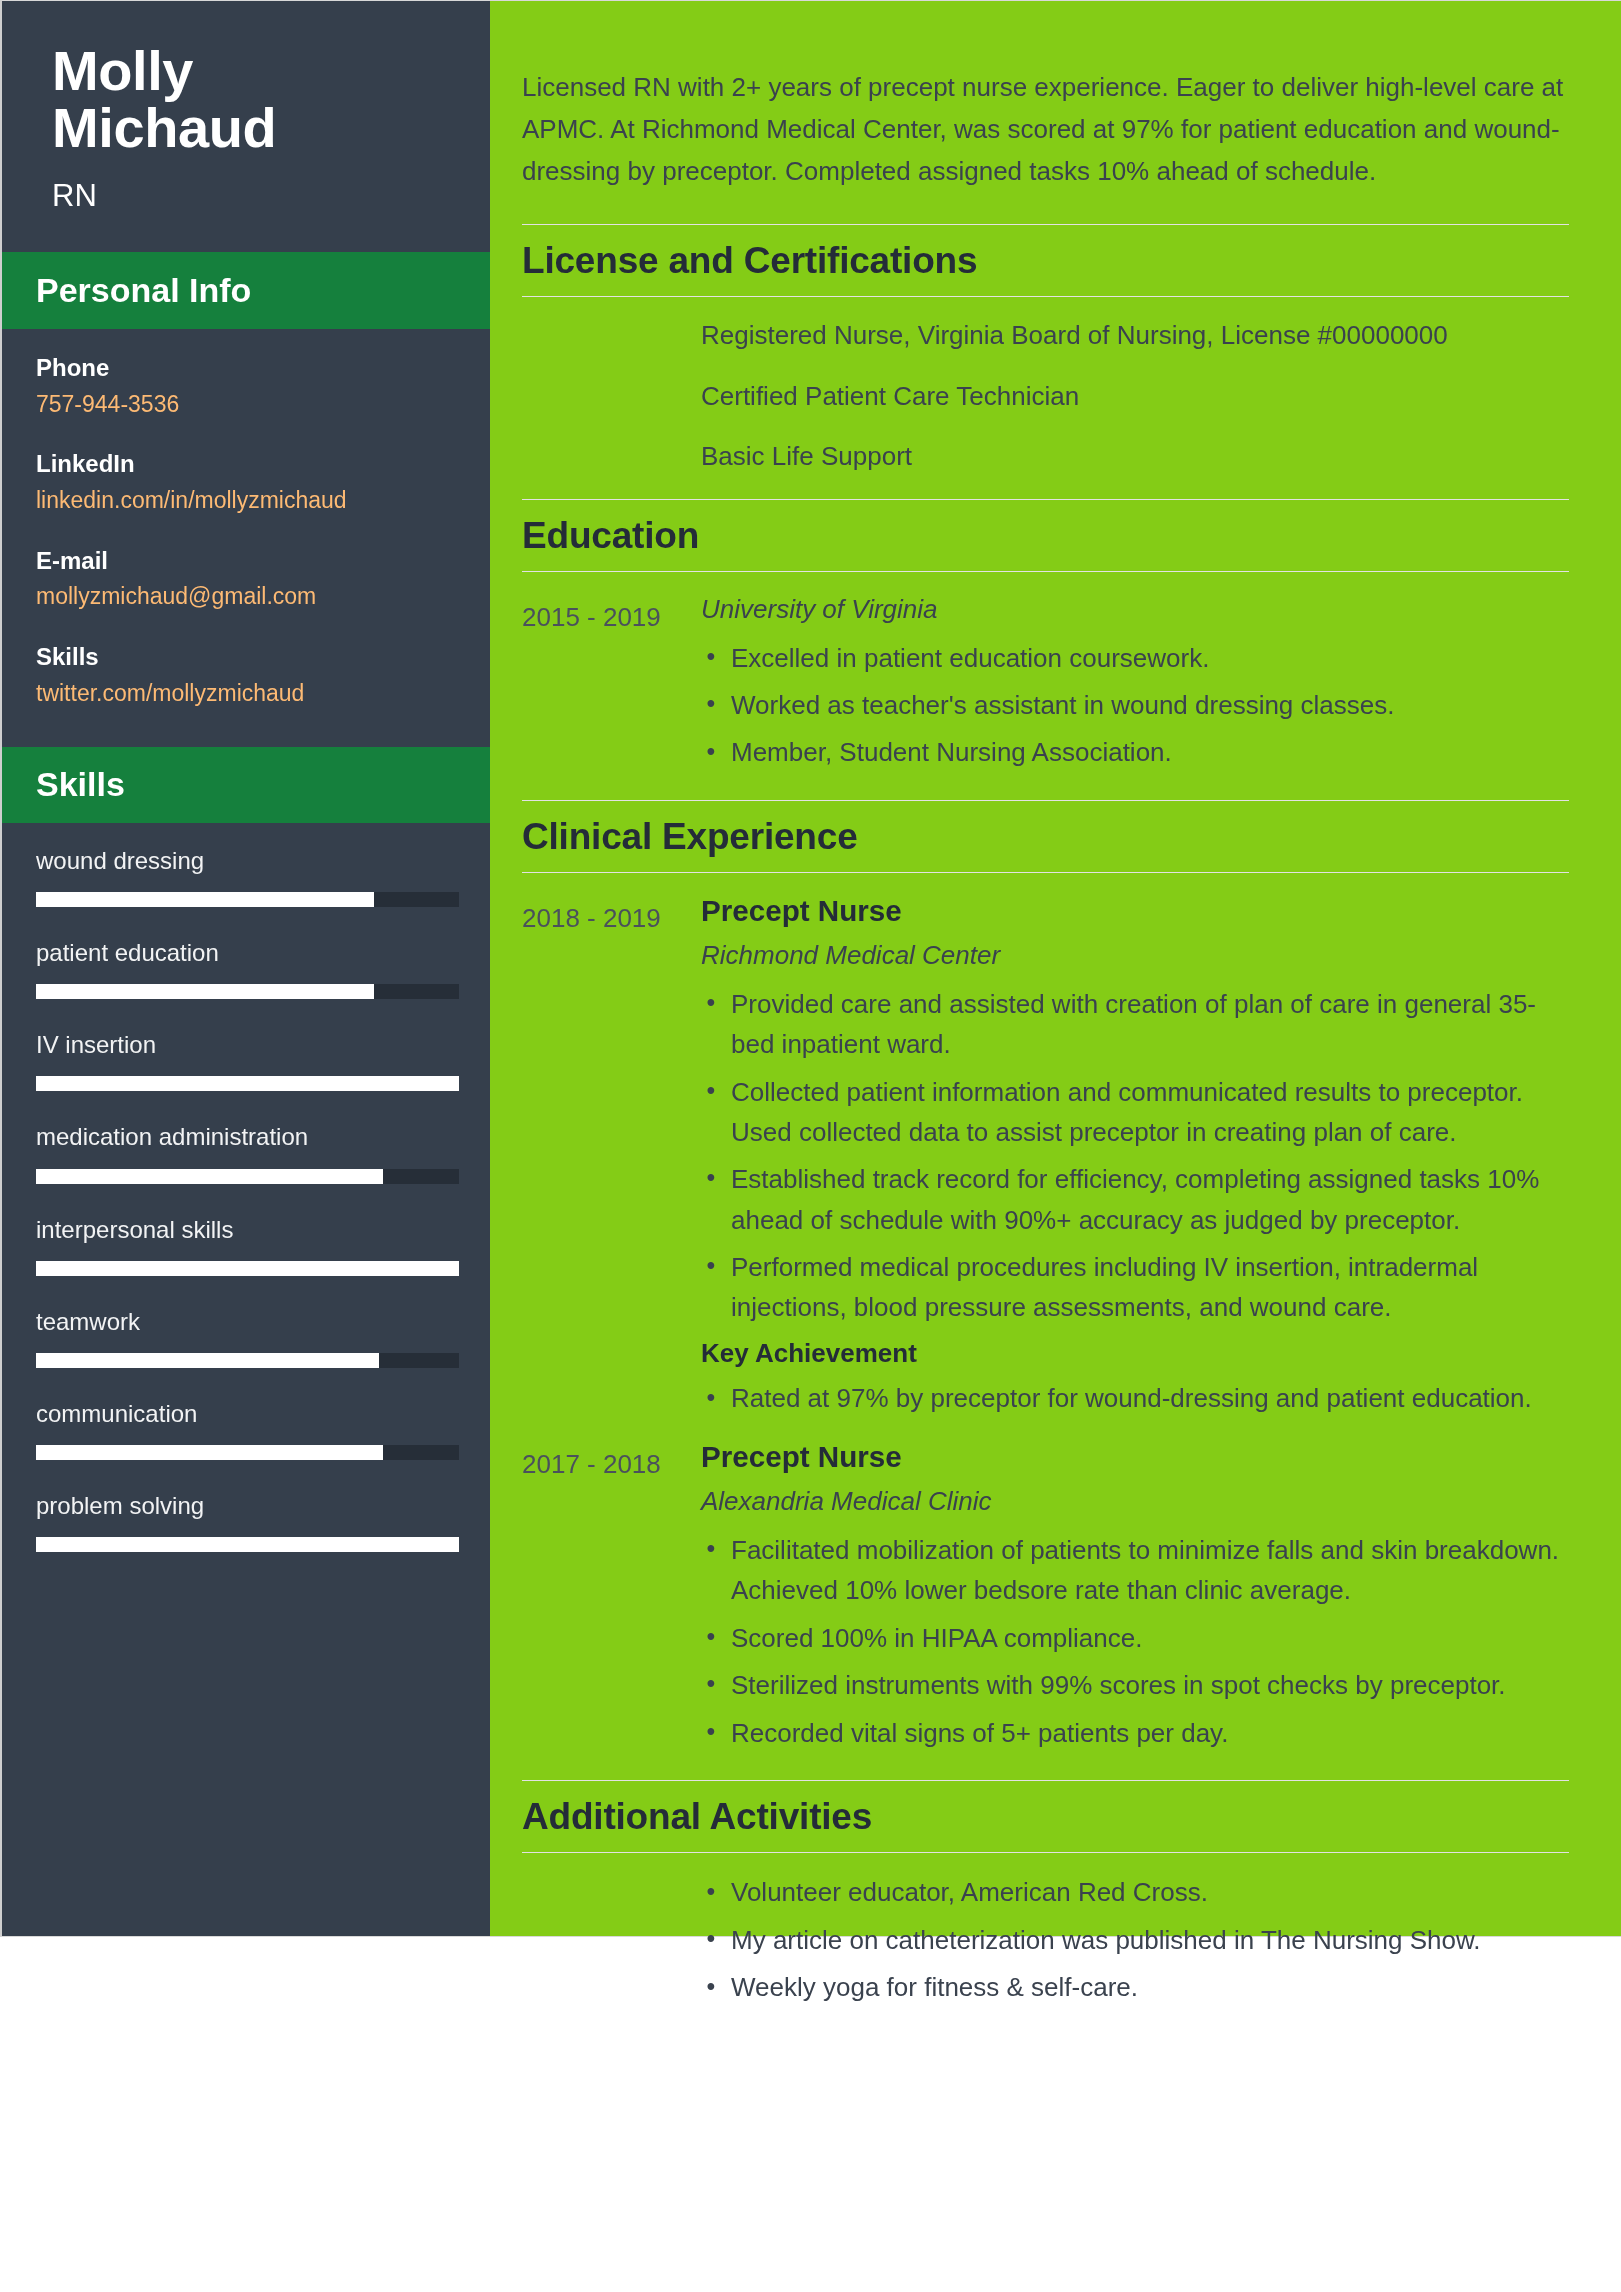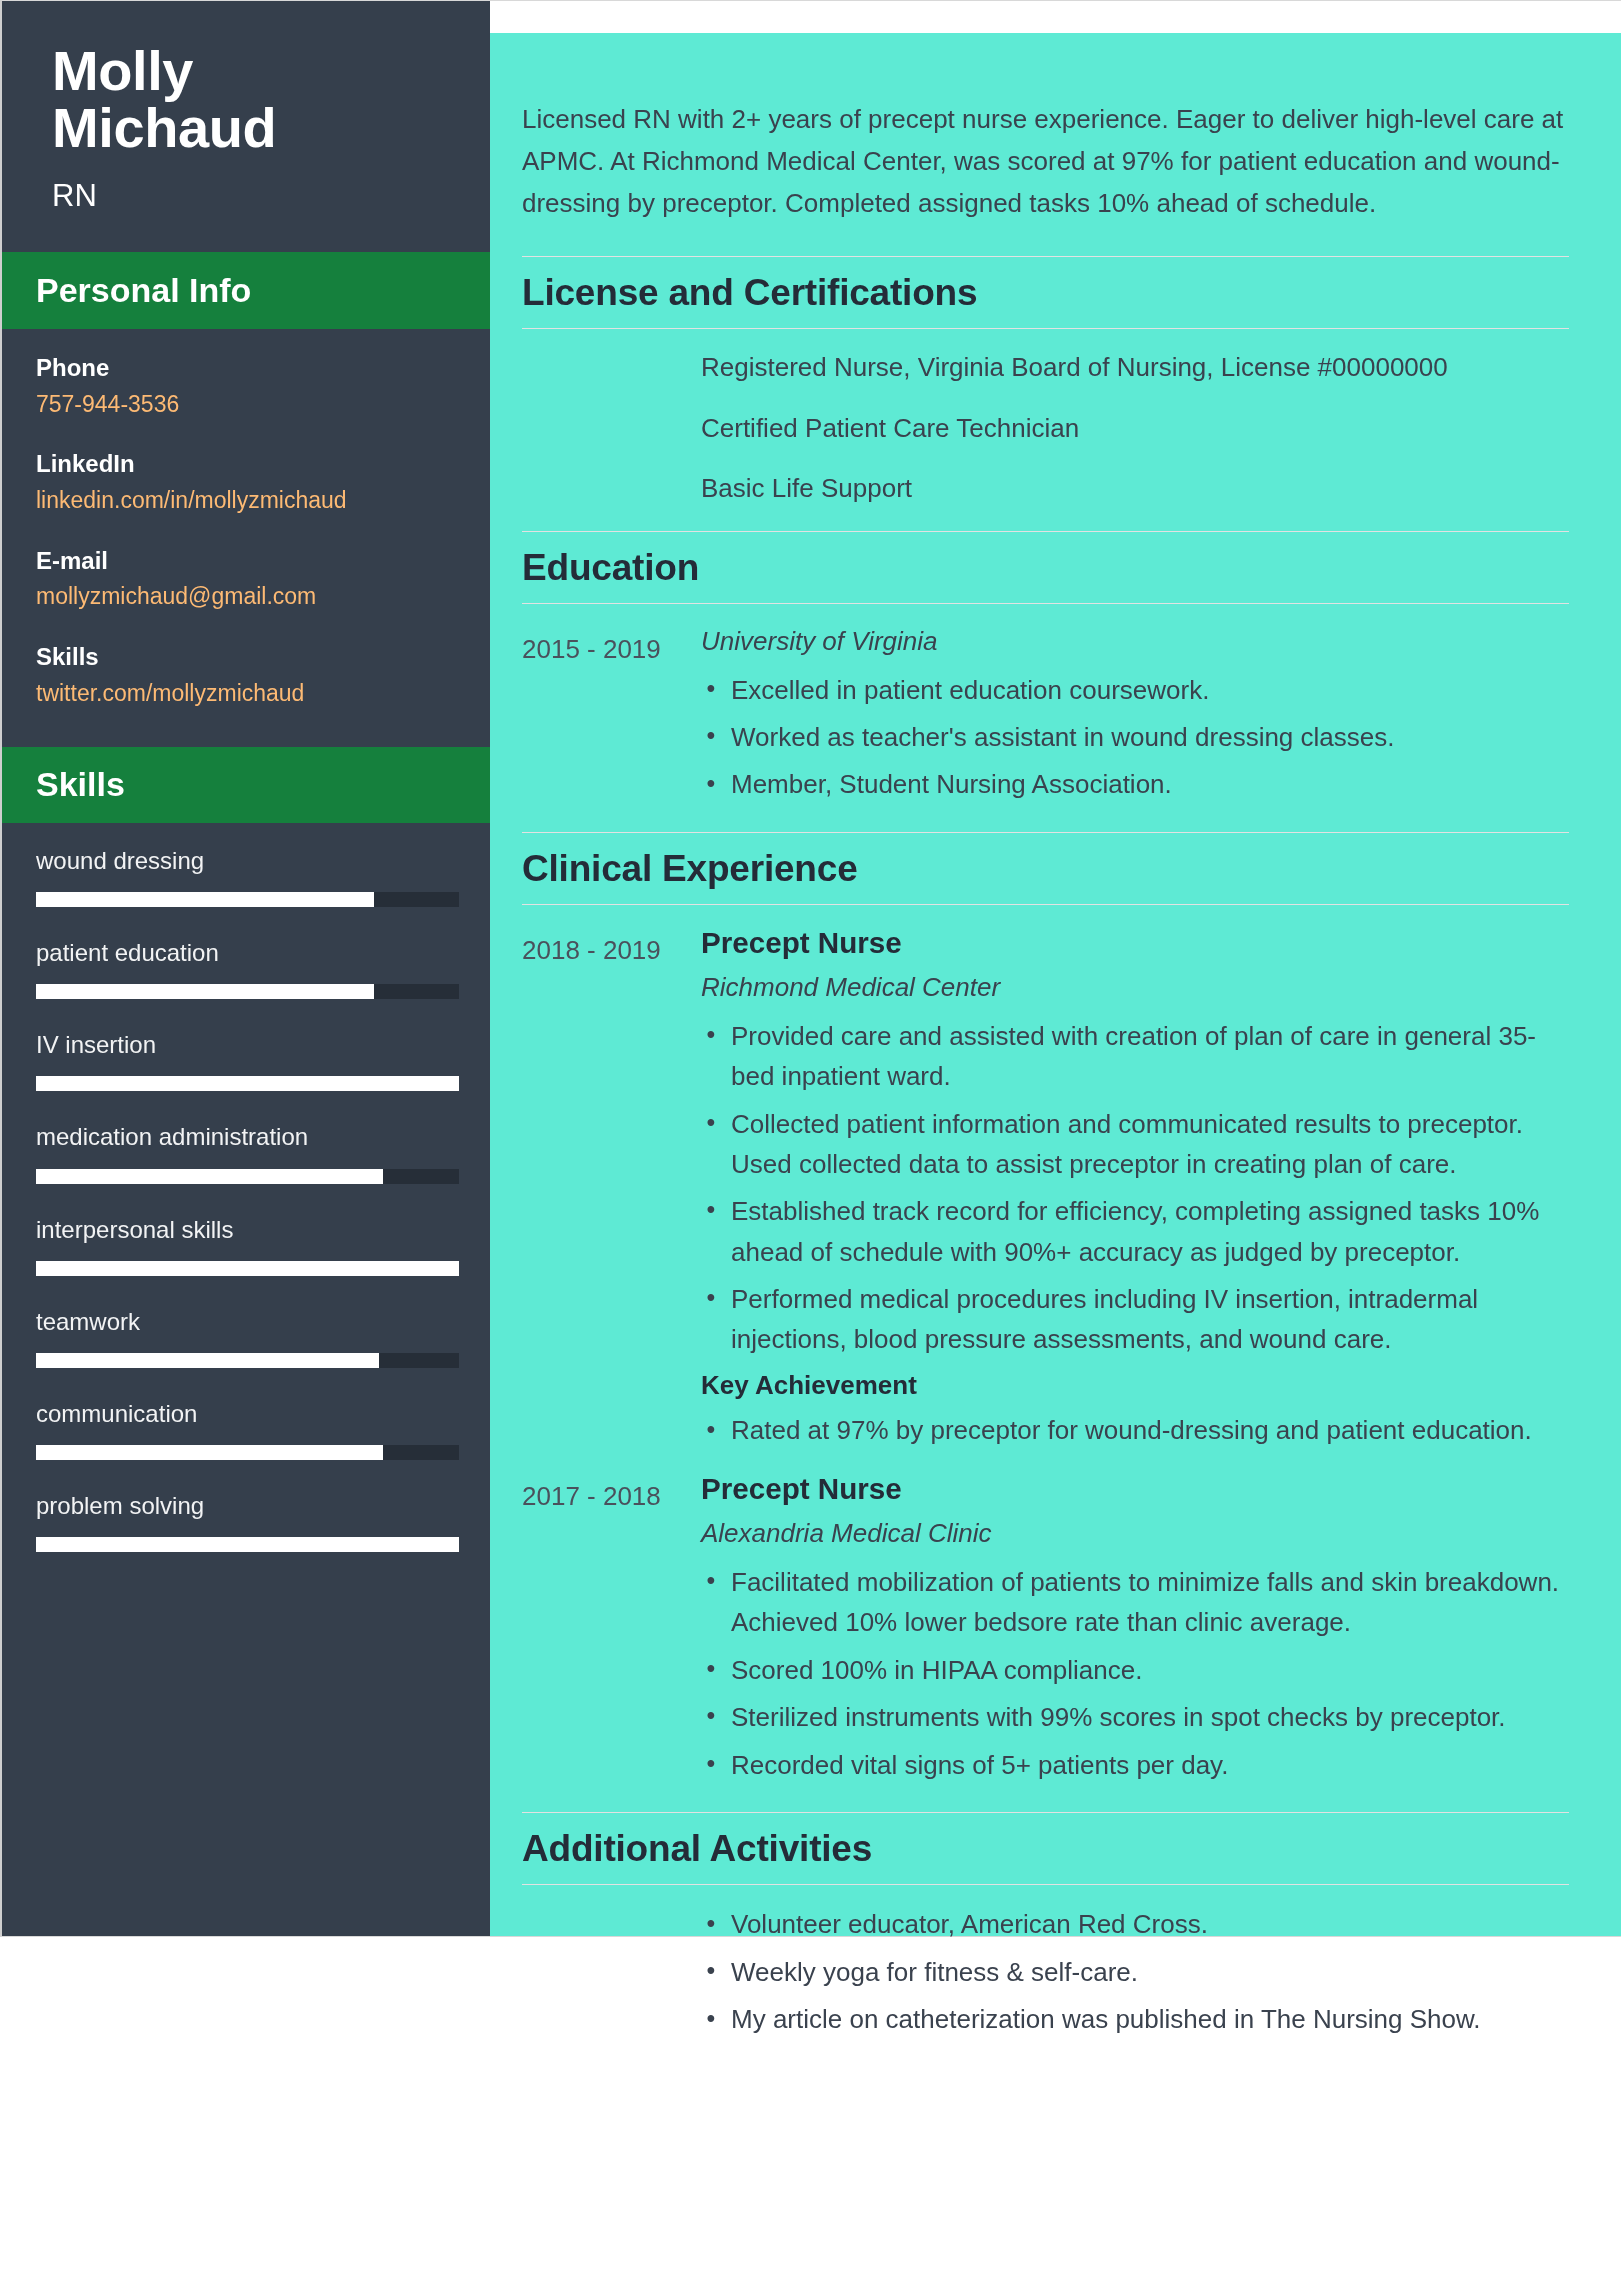--- a/index.html
+++ b/index.html
@@ -100,23 +100,22 @@
   .skill-fill {
     height: 100%;
     background: #ffffff;
   }
 
   
   .main {
     flex: 1 1 auto;
     padding: 39px 52px 27px 32px;
     box-sizing: border-box;
-    background: #5eead4;
+    background: #84cc16;
     color: #2b3340;
-    margin-top: 32px;
   }
   .summary {
     font-size: 26px;
     line-height: 1.62;
     color: #3a424e;
     padding: 0 3.6px 0 0;
     margin-bottom: 32px;
   }
   .section {
     margin-bottom: 5.4px;
@@ -368,22 +367,22 @@
 
       </div>
     </section>
 
     <section class="section">
       <h2 class="section-title">Additional Activities</h2>
       <div class="section-body">
         <div class="activities">
           <ul class="bullets">
             <li>Volunteer educator, American Red Cross.</li>
+            <li>My article on catheterization was published in The Nursing Show.</li>
             <li>Weekly yoga for fitness &amp; self-care.</li>
-            <li>My article on catheterization was published in The Nursing Show.</li>
           </ul>
         </div>
       </div>
     </section>
 
   </main>
 </div>
 
 
 </body></html>

